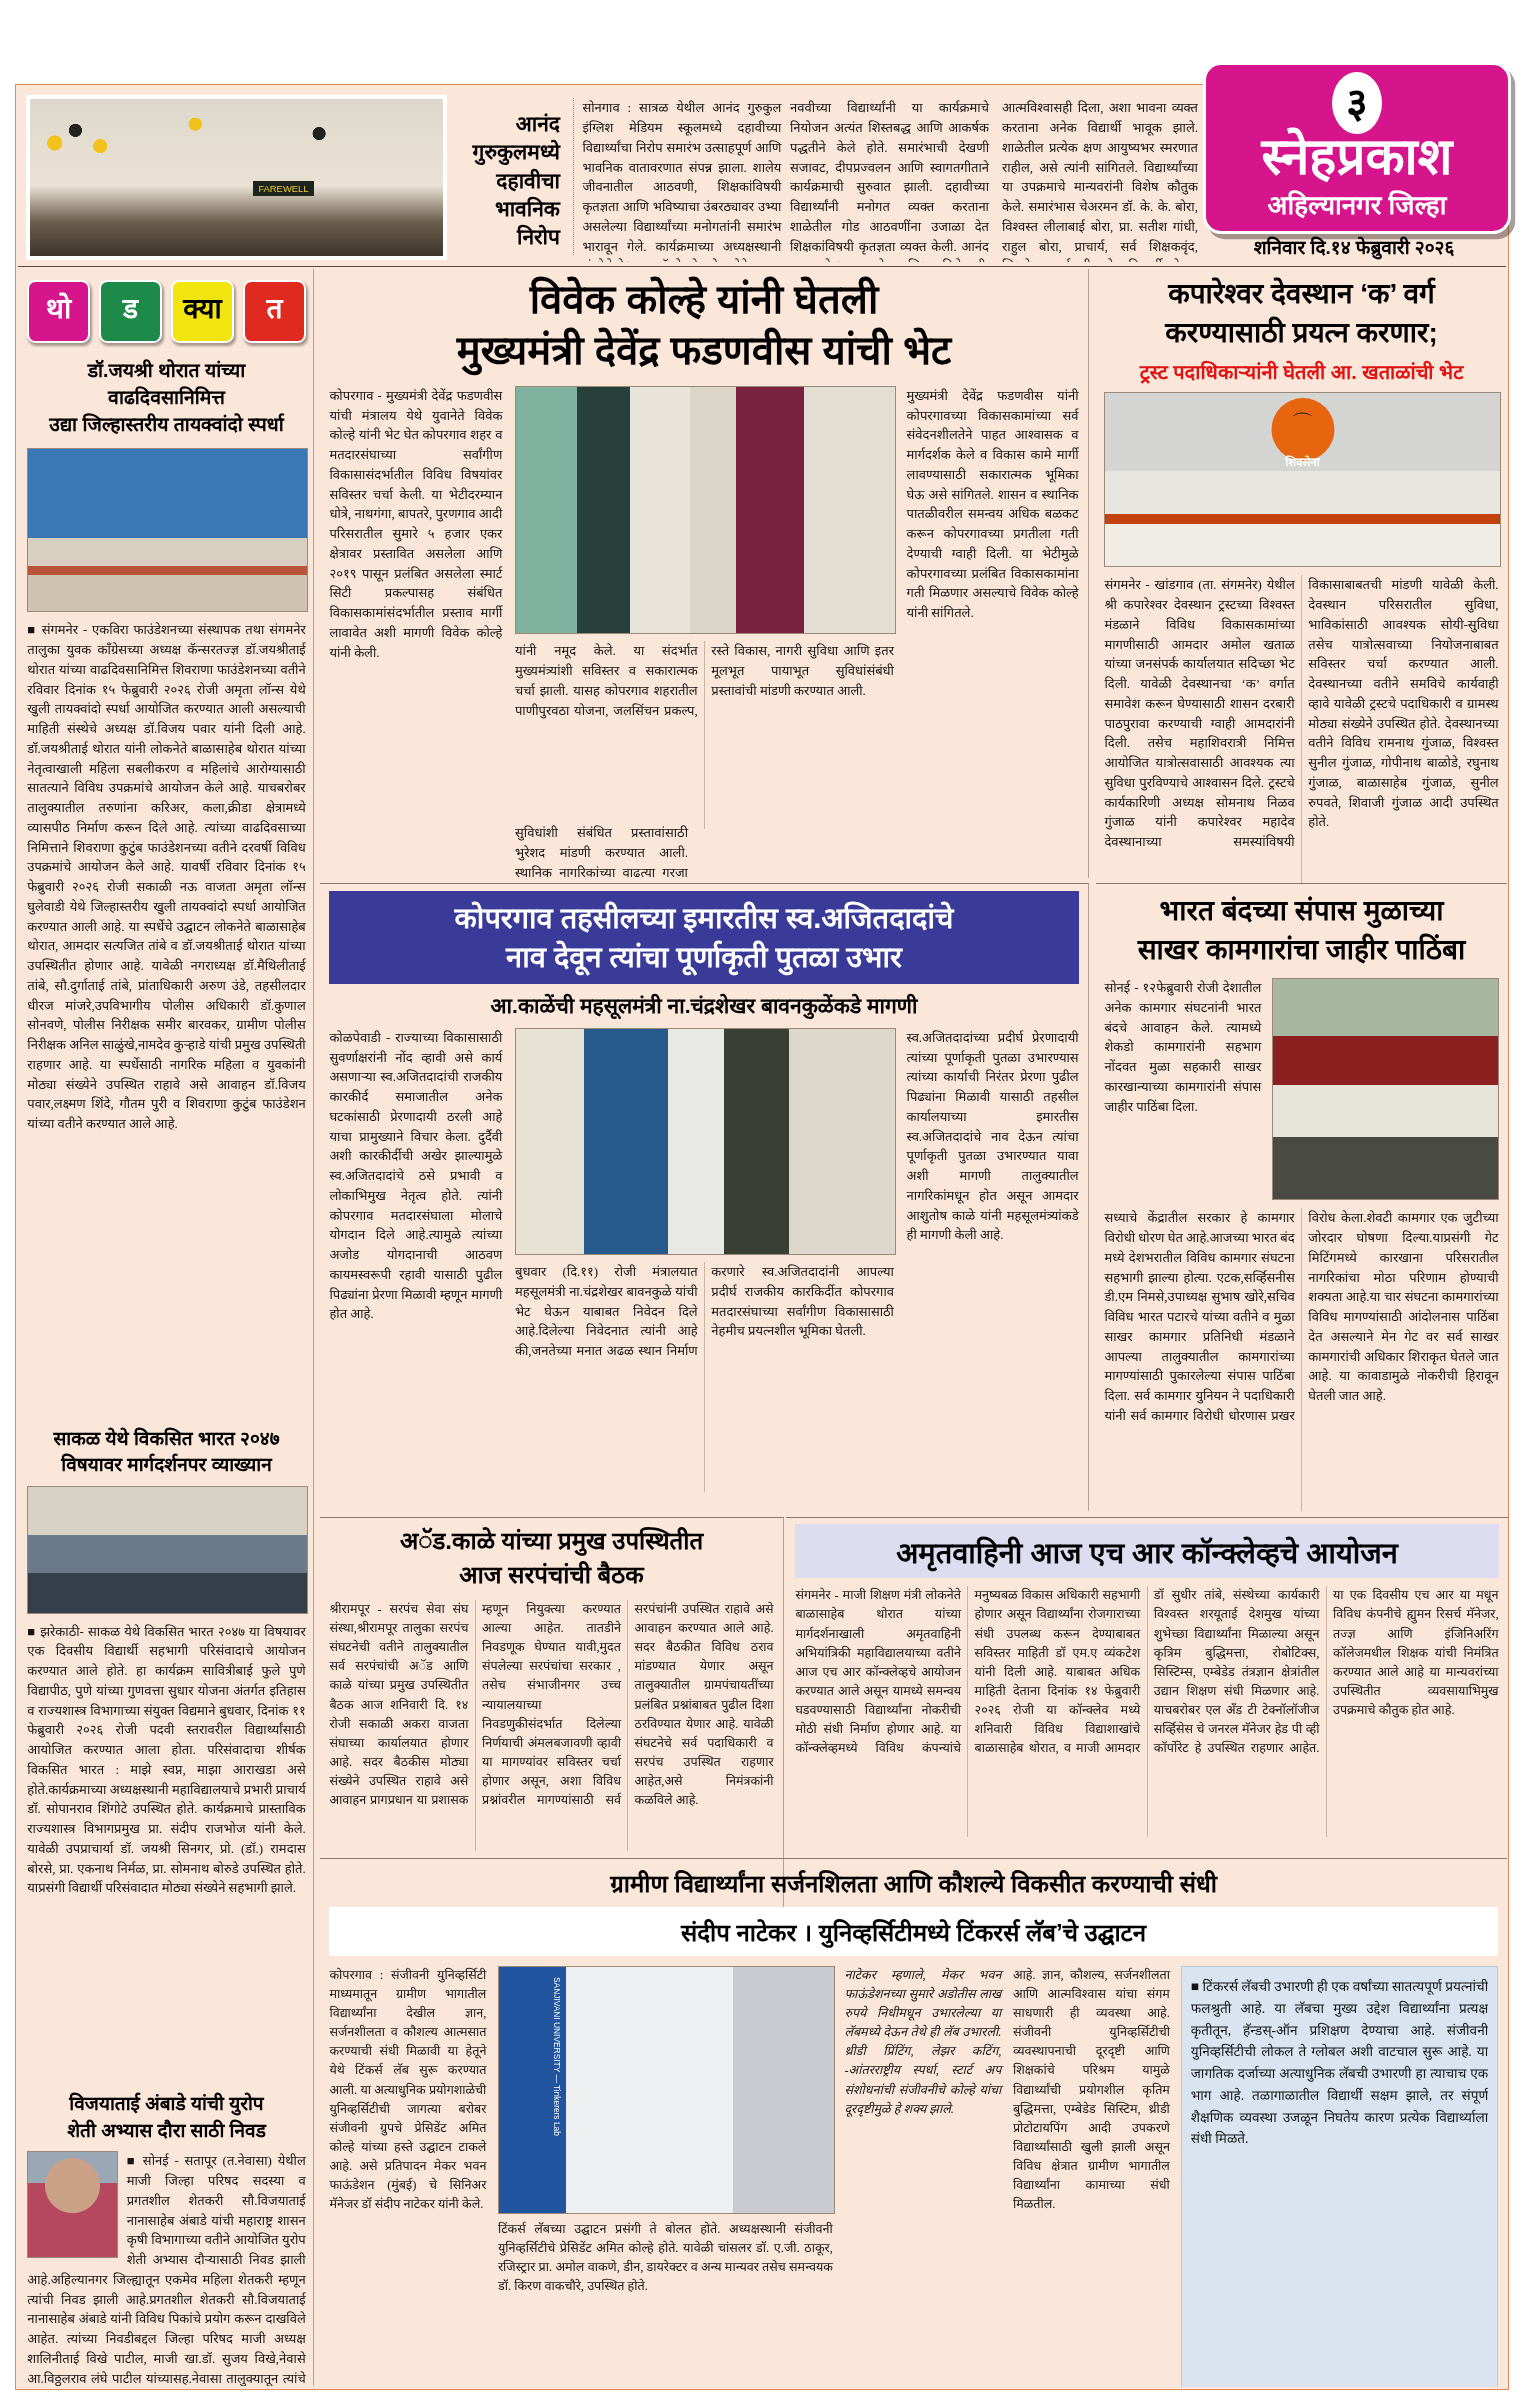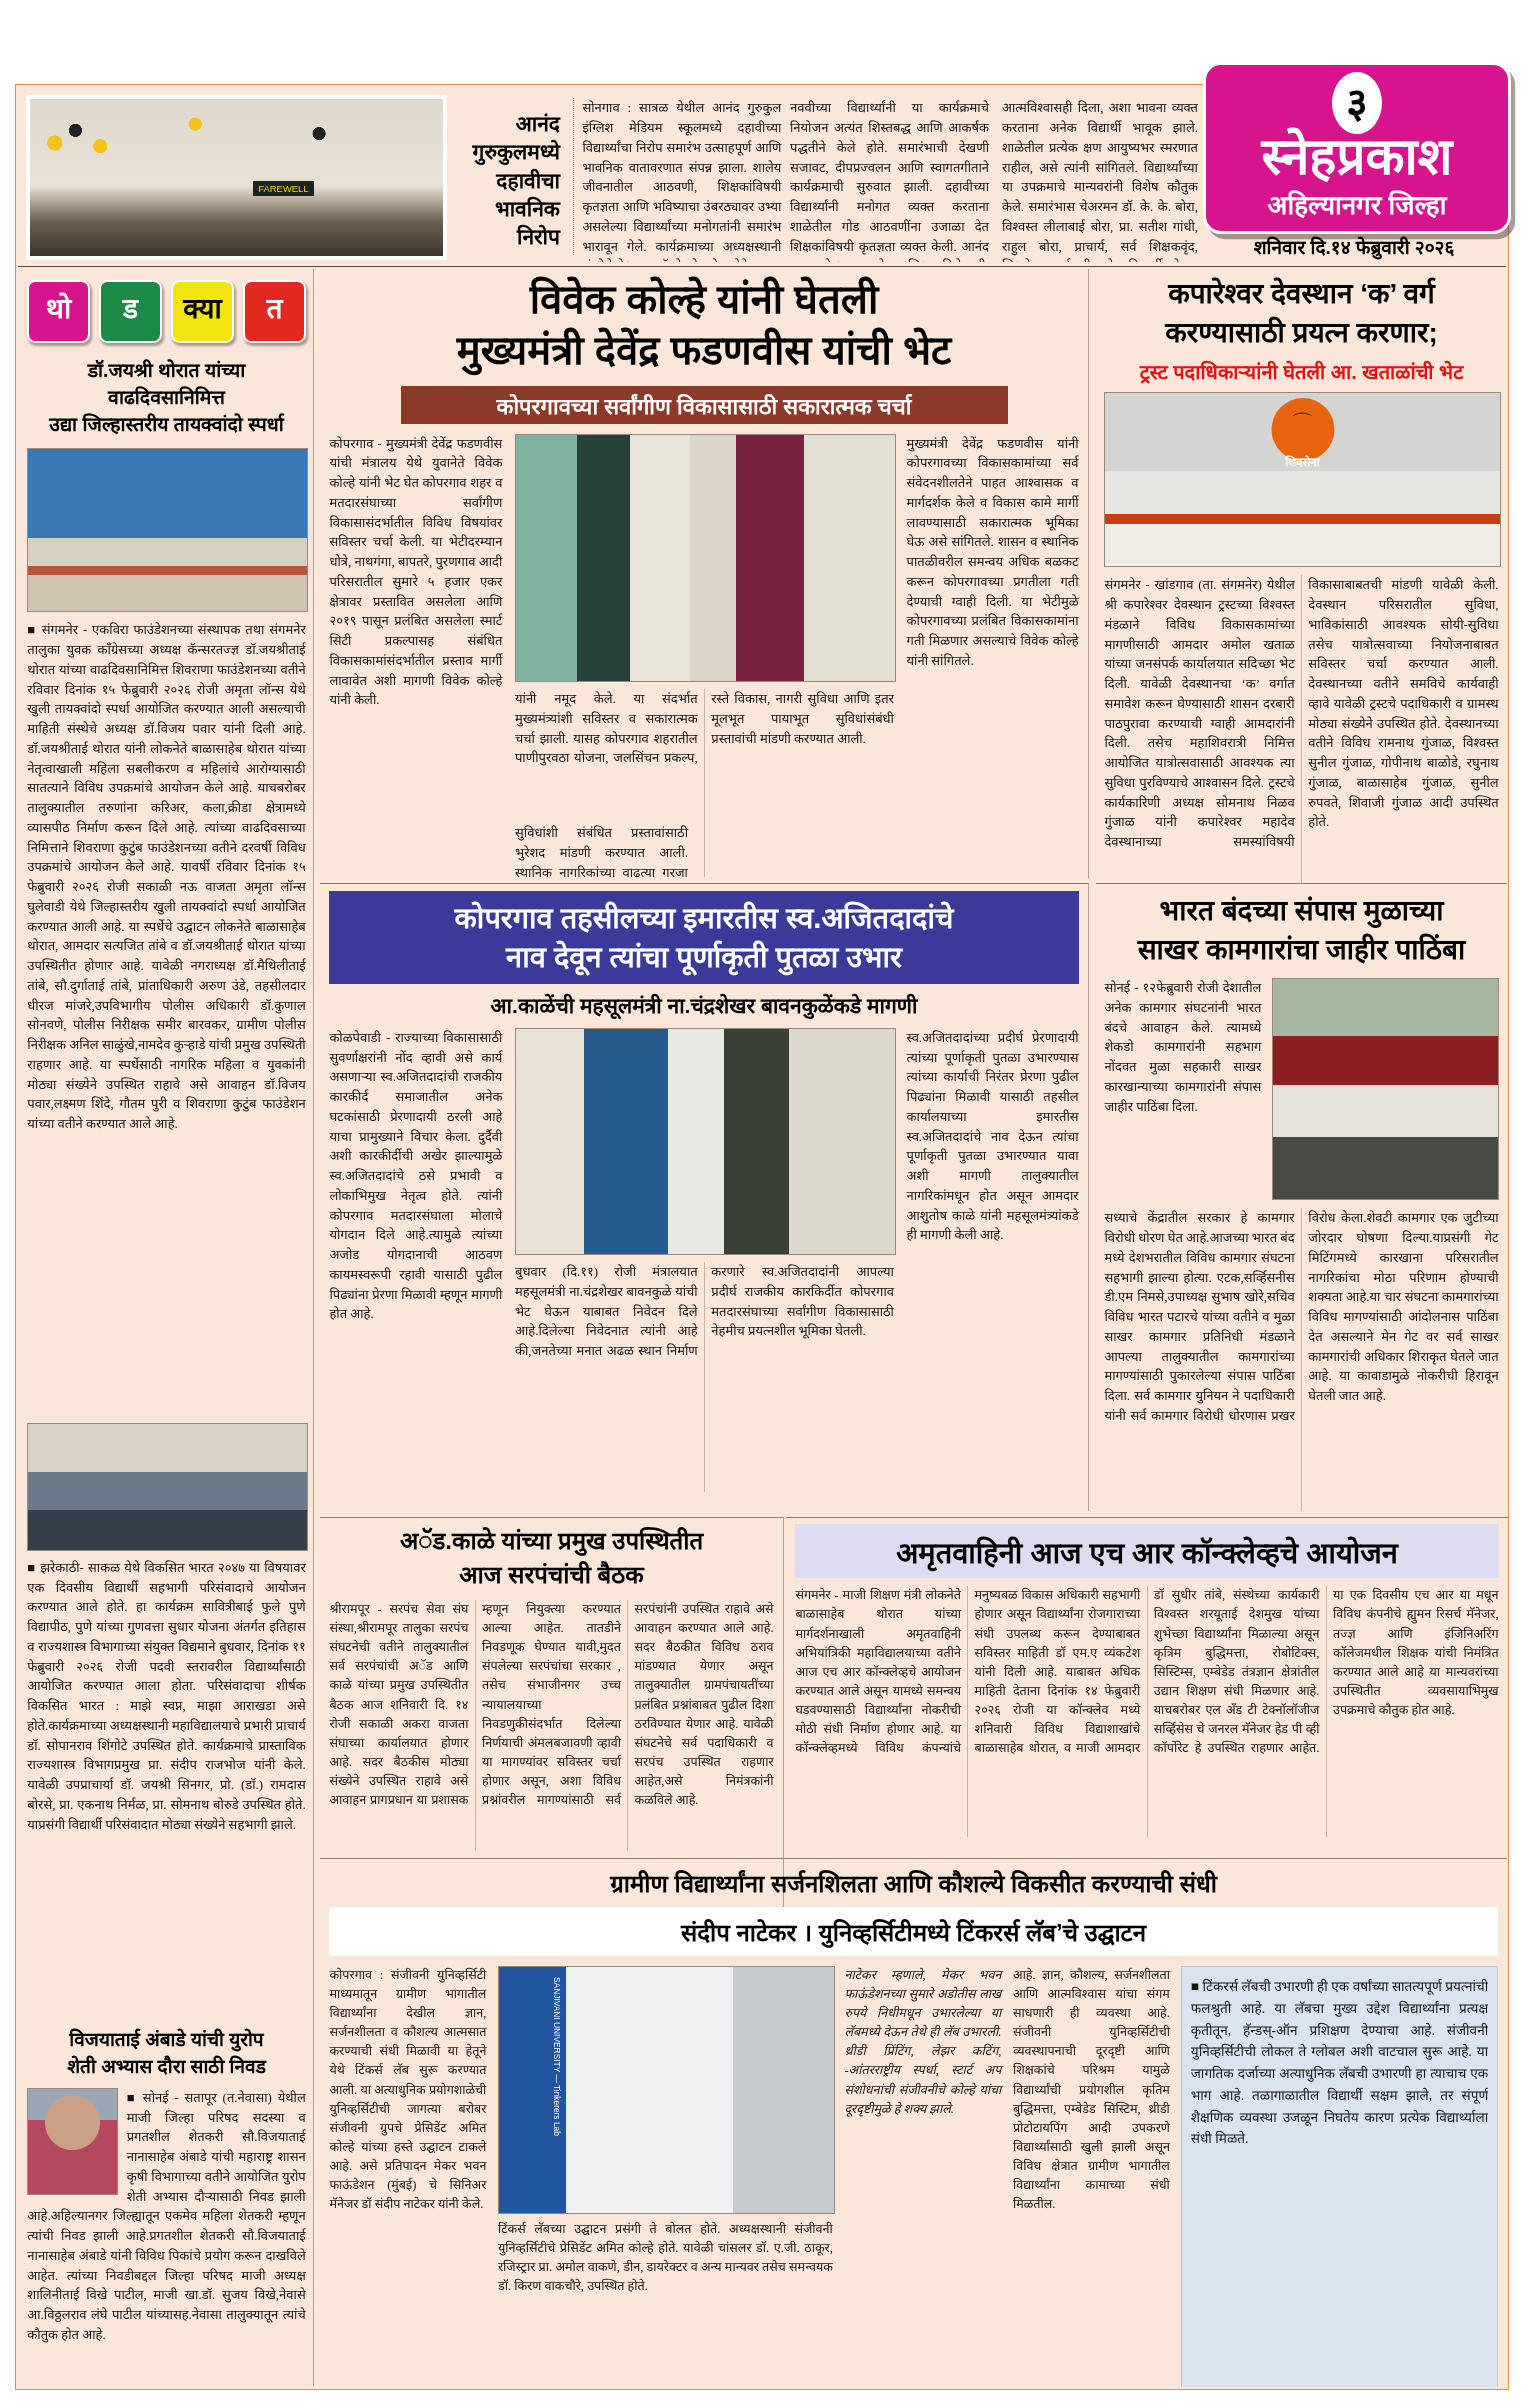--- a/index.html
+++ b/index.html
@@ -80,34 +80,35 @@
       <div class="tile" style="background: rgb(214, 21, 141);">थो</div>
       <div class="tile" style="background: rgb(29, 138, 74);">ड</div>
       <div class="tile yellow" style="background: rgb(242, 228, 14);">क्या</div>
       <div class="tile" style="background: rgb(224, 42, 32);">त</div>
     </div>
     <div class="headline" style="font-size:19.4px;line-height:1.4;margin-top:13.6px;">डॉ.जयश्री थोरात यांच्या वाढदिवसानिमित्त
 उद्या जिल्हास्तरीय तायक्वांदो स्पर्धा</div>
     <div class="photo" style="width:100%;height:162px;margin-top:9.4px;
                 background:linear-gradient(180deg,#3a78b5 0 55%,#d9cfc0 55% 72%,#b8543a 72% 78%,#cfc4b2 78%);"></div>
     <div class="body-text" style="margin-top:8.4px;height:795px;">■ संगमनेर - एकविरा फाउंडेशनच्या संस्थापक तथा संगमनेर तालुका युवक काँग्रेसच्या अध्यक्ष कॅन्सरतज्ज्ञ डॉ.जयश्रीताई थोरात यांच्या वाढदिवसानिमित्त शिवराणा फाउंडेशनच्या वतीने रविवार दिनांक १५ फेब्रुवारी २०२६ रोजी अमृता लॉन्स येथे खुली तायक्वांदो स्पर्धा आयोजित करण्यात आली असल्याची माहिती संस्थेचे अध्यक्ष डॉ.विजय पवार यांनी दिली आहे. डॉ.जयश्रीताई थोरात यांनी लोकनेते बाळासाहेब थोरात यांच्या नेतृत्वाखाली महिला सबलीकरण व महिलांचे आरोग्यासाठी सातत्याने विविध उपक्रमांचे आयोजन केले आहे. याचबरोबर तालुक्यातील तरुणांना करिअर, कला,क्रीडा क्षेत्रामध्ये व्यासपीठ निर्माण करून दिले आहे. त्यांच्या वाढदिवसाच्या निमित्ताने शिवराणा कुटुंब फाउंडेशनच्या वतीने दरवर्षी विविध उपक्रमांचे आयोजन केले आहे. यावर्षी रविवार दिनांक १५ फेब्रुवारी २०२६ रोजी सकाळी नऊ वाजता अमृता लॉन्स घुलेवाडी येथे जिल्हास्तरीय खुली तायक्वांदो स्पर्धा आयोजित करण्यात आली आहे. या स्पर्धेचे उद्घाटन लोकनेते बाळासाहेब थोरात, आमदार सत्यजित तांबे व डॉ.जयश्रीताई थोरात यांच्या उपस्थितीत होणार आहे. यावेळी नगराध्यक्ष डॉ.मैथिलीताई तांबे, सौ.दुर्गाताई तांबे, प्रांताधिकारी अरुण उंडे, तहसीलदार धीरज मांजरे,उपविभागीय पोलीस अधिकारी डॉ.कुणाल सोनवणे, पोलीस निरीक्षक समीर बारवकर, ग्रामीण पोलीस निरीक्षक अनिल साळुंखे,नामदेव कुऱ्हाडे यांची प्रमुख उपस्थिती राहणार आहे. या स्पर्धेसाठी नागरिक महिला व युवकांनी मोठ्या संख्येने उपस्थित राहावे असे आवाहन डॉ.विजय पवार,लक्ष्मण शिंदे, गौतम पुरी व शिवराणा कुटुंब फाउंडेशन यांच्या वतीने करण्यात आले आहे.</div>
+    <div class="headline" style="font-size:19px;line-height:1.4;margin-top:10.5px;">साकळ येथे विकसित भारत २०४७
+विषयावर मार्गदर्शनपर व्याख्यान</div>
     <div class="photo" style="width:100%;height:126px;margin-top:7.3px;
                 background:linear-gradient(180deg,#d8d2c6 0 38%,#6b7a8a 38% 68%,#343f4a 68%);"></div>
     <div class="body-text" style="margin-top:7.3px;height:460px;">■ झरेकाठी- साकळ येथे विकसित भारत २०४७ या विषयावर एक दिवसीय विद्यार्थी सहभागी परिसंवादाचे आयोजन करण्यात आले होते. हा कार्यक्रम सावित्रीबाई फुले पुणे विद्यापीठ, पुणे यांच्या गुणवत्ता सुधार योजना अंतर्गत इतिहास व राज्यशास्त्र विभागाच्या संयुक्त विद्यमाने बुधवार, दिनांक ११ फेब्रुवारी २०२६ रोजी पदवी स्तरावरील विद्यार्थ्यांसाठी आयोजित करण्यात आला होता. परिसंवादाचा शीर्षक विकसित भारत : माझे स्वप्न, माझा आराखडा असे होते.कार्यक्रमाच्या अध्यक्षस्थानी महाविद्यालयाचे प्रभारी प्राचार्य डॉ. सोपानराव शिंगोटे उपस्थित होते. कार्यक्रमाचे प्रास्ताविक राज्यशास्त्र विभागप्रमुख प्रा. संदीप राजभोज यांनी केले. यावेळी उपप्राचार्या डॉ. जयश्री सिनगर, प्रो. (डॉ.) रामदास बोरसे, प्रा. एकनाथ निर्मळ, प्रा. सोमनाथ बोरुडे उपस्थित होते. याप्रसंगी विद्यार्थी परिसंवादात मोठ्या संख्येने सहभागी झाले.</div>
     <div class="headline" style="font-size:19px;line-height:1.4;margin-top:9.4px;">विजयाताई अंबाडे यांची युरोप
 शेती अभ्यास दौरा साठी निवड</div>
     <div class="photo" style="float:left;width:89px;height:105px;margin:7.3px 8.4px 3.1px 0;
                 background:radial-gradient(circle at 50% 32%,#caa187 0 27px,transparent 28px),linear-gradient(180deg,#9aa7b5 0 30%,#b5485f 30%);"></div>
     <div class="body-text" style="margin-top:7.3px;">■ सोनई - सतापूर (त.नेवासा) येथील माजी जिल्हा परिषद सदस्या व प्रगतशील शेतकरी सौ.विजयाताई नानासाहेब अंबाडे यांची महाराष्ट्र शासन कृषी विभागाच्या वतीने आयोजित युरोप शेती अभ्यास दौऱ्यासाठी निवड झाली आहे.अहिल्यानगर जिल्ह्यातून एकमेव महिला शेतकरी म्हणून त्यांची निवड झाली आहे.प्रगतशील शेतकरी सौ.विजयाताई नानासाहेब अंबाडे यांनी विविध पिकांचे प्रयोग करून दाखविले आहेत. त्यांच्या निवडीबद्दल जिल्हा परिषद माजी अध्यक्ष शालिनीताई विखे पाटील, माजी खा.डॉ. सुजय विखे,नेवासे आ.विठ्ठलराव लंघे पाटील यांच्यासह.नेवासा तालुक्यातून त्यांचे कौतुक होत आहे.</div>
   </div>
 
   <div class="block" style="left:320px;top:269px;width:769px;height:609px;border-right:1px solid #b6a190;padding:5.2px 9.4px;">
     <div class="headline" style="font-size:40px;line-height:1.28;">विवेक कोल्हे यांनी घेतली
 मुख्यमंत्री देवेंद्र फडणवीस यांची भेट</div>
-    <div class="maroon-bar" style="margin:9.4px auto 0;width:607px;font-size:22px;padding:4.2px 0;">कोपरगावच्या सर्वांगीण विकासासाठी सकारात्मक चर्चा</div>
     <div style="display:flex;gap:12.6px;margin-top:9.4px;">
       <div class="body-text" style="flex:0 0 173px;height:445px;">कोपरगाव - मुख्यमंत्री देवेंद्र फडणवीस यांची मंत्रालय येथे युवानेते विवेक कोल्हे यांनी भेट घेत कोपरगाव शहर व मतदारसंघाच्या सर्वांगीण विकासासंदर्भातील विविध विषयांवर सविस्तर चर्चा केली. या भेटीदरम्यान धोत्रे, नाथगंगा, बापतरे, पुरणगाव आदी परिसरातील सुमारे ५ हजार एकर क्षेत्रावर प्रस्तावित असलेला आणि २०१९ पासून प्रलंबित असलेला स्मार्ट सिटी प्रकल्पासह संबंधित विकासकामांसंदर्भातील प्रस्ताव मार्गी लावावेत अशी मागणी विवेक कोल्हे यांनी केली.</div>
       <div style="flex:0 0 379px;">
         <div class="photo" style="width:100%;height:246px;
                     background:linear-gradient(90deg,#7fb3a0 0 16%,#27403a 16% 30%,#e8e4da 30% 46%,#dcd6c8 46% 58%,#7a2340 58% 76%,#e3ded2 76%);"></div>
         <div class="body-text cols2" style="margin-top:7.3px;height:188px;">यांनी नमूद केले. या संदर्भात मुख्यमंत्र्यांशी सविस्तर व सकारात्मक चर्चा झाली. यासह कोपरगाव शहरातील पाणीपुरवठा योजना, जलसिंचन प्रकल्प, रस्ते विकास, नागरी सुविधा आणि इतर मूलभूत पायाभूत सुविधांसंबंधी प्रस्तावांची मांडणी करण्यात आली.</div>
       </div>
       <div class="body-text" style="flex:1;height:445px;">मुख्यमंत्री देवेंद्र फडणवीस यांनी कोपरगावच्या विकासकामांच्या सर्व संवेदनशीलतेने पाहत आश्वासक व मार्गदर्शक केले व विकास कामे मार्गी लावण्यासाठी सकारात्मक भूमिका घेऊ असे सांगितले. शासन व स्थानिक पातळीवरील समन्वय अधिक बळकट करून कोपरगावच्या प्रगतीला गती देण्याची ग्वाही दिली. या भेटीमुळे कोपरगावच्या प्रलंबित विकासकामांना गती मिळणार असल्याचे विवेक कोल्हे यांनी सांगितले.</div>
     </div>
     <div class="body-text" style="position:absolute;left:195px;top:554px;width:173px;height:0px;">सुविधांशी संबंधित प्रस्तावांसाठी भुरेशद मांडणी करण्यात आली. स्थानिक नागरिकांच्या वाढत्या गरजा आणि शहराच्या दीर्घकालीन विकासाचा विचार करून हे सर्व प्रस्ताव त्वरित मार्गी लावावेत, आवश्यक पाठपुरावा करण्यात येत असल्याचे विवेक कोल्हे यांनी सांगितले.</div>

